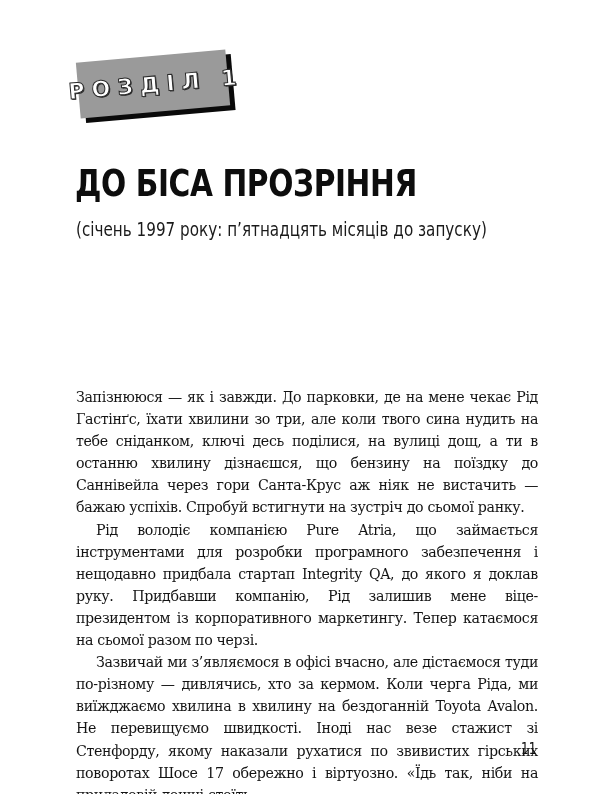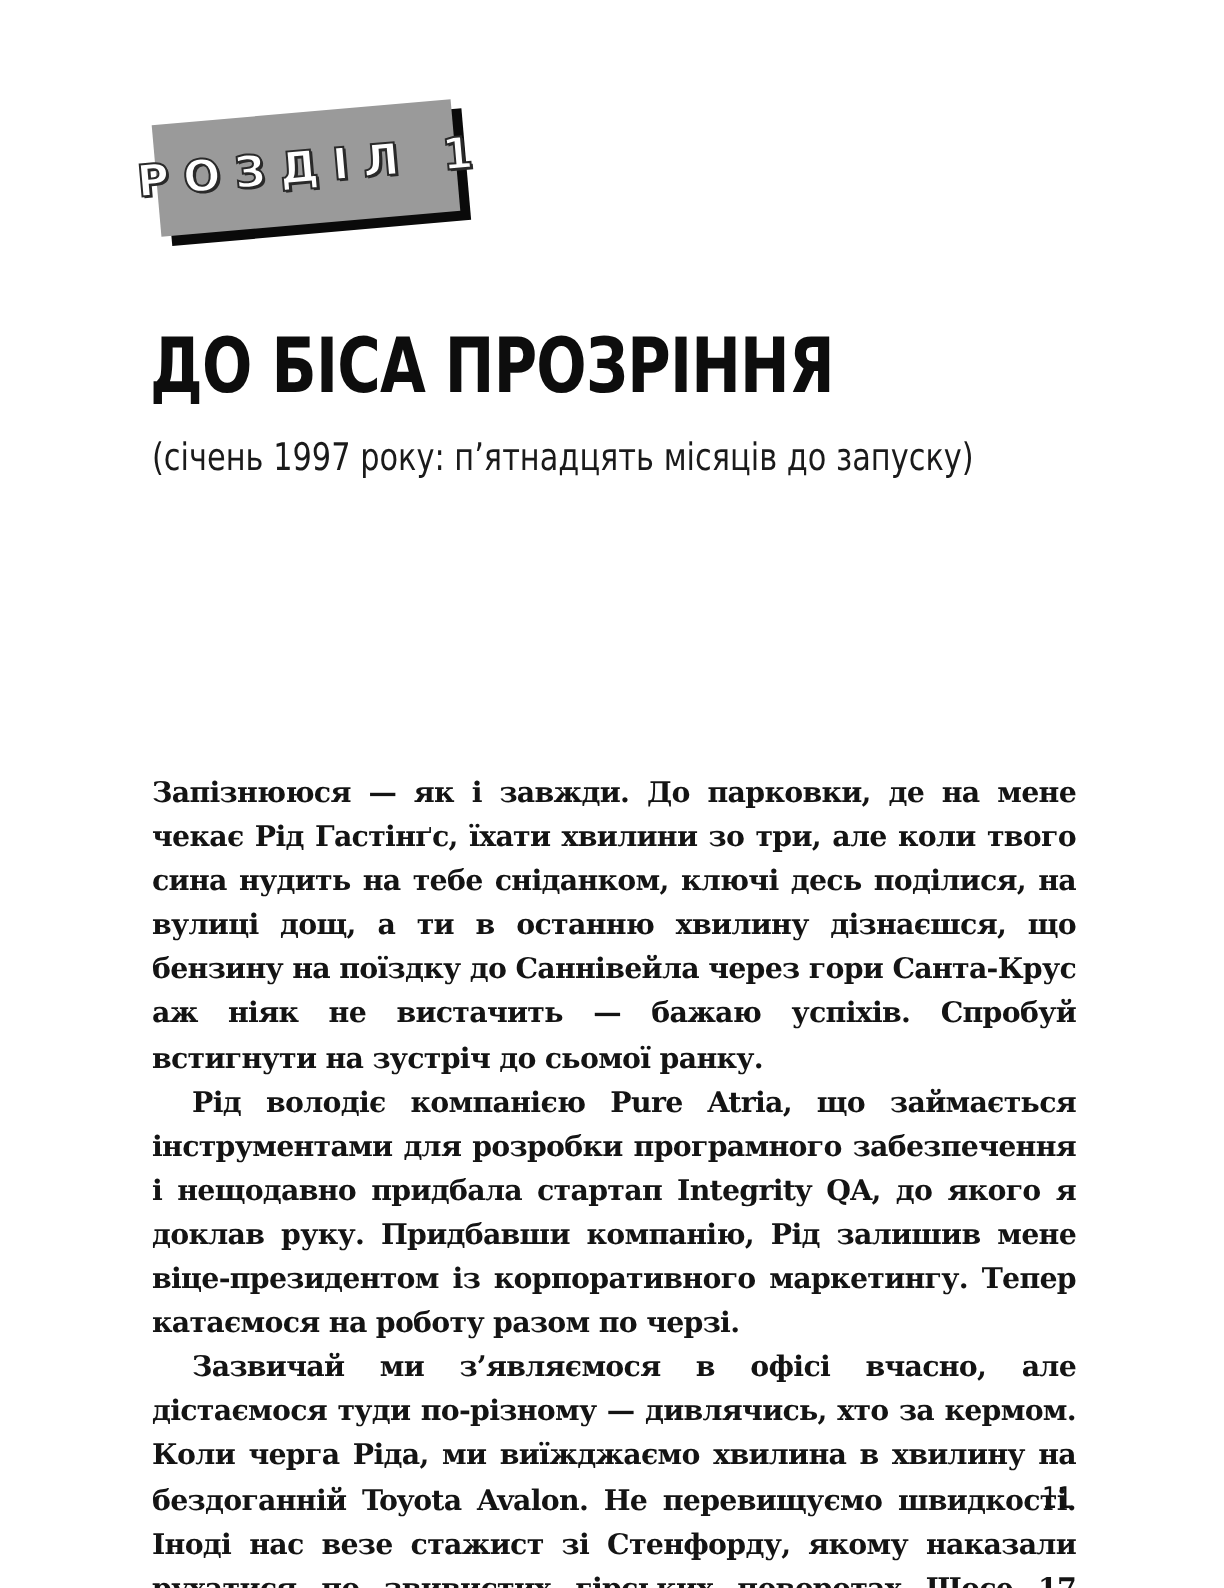--- a/index.html
+++ b/index.html
@@ -90,21 +90,20 @@
       font-size: 14.2px;
       line-height: 22.1px;
       color: #141414;
       letter-spacing: -0.35px;
     }
     .body-text p {
       margin: 0;
       text-align: justify;
       text-align-last: left;
       hyphens: none;
-      font-weight: bold;
     }
     .body-text p.indent {
       text-indent: 20px;
     }
     .page-number {
       position: absolute;
       left: 521px;
       top: 740px;
       font-family: "DejaVu Sans", sans-serif;
       font-size: 15px;
@@ -122,17 +121,17 @@
     <span class="badge-text">РОЗДІЛ 1</span>
   </div>
 </div>
 
 <h1 class="chapter-title">ДО БІСА ПРОЗРІННЯ</h1>
 
 <p class="chapter-subtitle">(січень 1997 року: п’ятнадцять місяців до запуску)</p>
 
 <div class="body-text">
   <p>Запізнююся — як і завжди. До парковки, де на мене чекає Рід Гастінґс, їхати хвилини зо три, але коли твого сина нудить на тебе сніданком, ключі десь поділися, на вулиці дощ, а ти в останню хвилину дізнаєшся, що бензину на поїздку до Саннівейла через гори Санта-Крус аж ніяк не вистачить — бажаю успіхів. Спробуй встигнути на зустріч до сьомої ранку.</p>
-  <p class="indent">Рід володіє компанією Pure Atria, що займається інструментами для розробки програмного забезпечення і нещодавно придбала стартап Integrity QA, до якого я доклав руку. Придбавши компанію, Рід залишив мене віце-президентом із корпоративного маркетингу. Тепер катаємося на роботу разом по черзі.</p>
+  <p class="indent">Рід володіє компанією Pure Atria, що займається інструментами для розробки програмного забезпечення і нещодавно придбала стартап Integrity QA, до якого я доклав руку. Придбавши компанію, Рід залишив мене віце-президентом із корпоративного маркетингу. Тепер катаємося на сьомої разом по черзі.</p>
   <p class="indent">Зазвичай ми з’являємося в офісі вчасно, але дістаємося туди по-різному — дивлячись, хто за кермом. Коли черга Ріда, ми виїжджаємо хвилина в хвилину на бездоганній Toyota Avalon. Не перевищуємо швидкості. Іноді нас везе стажист зі Стенфорду, якому наказали рухатися по звивистих гірських поворотах Шосе 17 обережно і віртуозно. «Їдь так, ніби на приладовій дошці стоїть</p>
 </div>
 
 <div class="page-number">11</div>
 
 </body></html>

